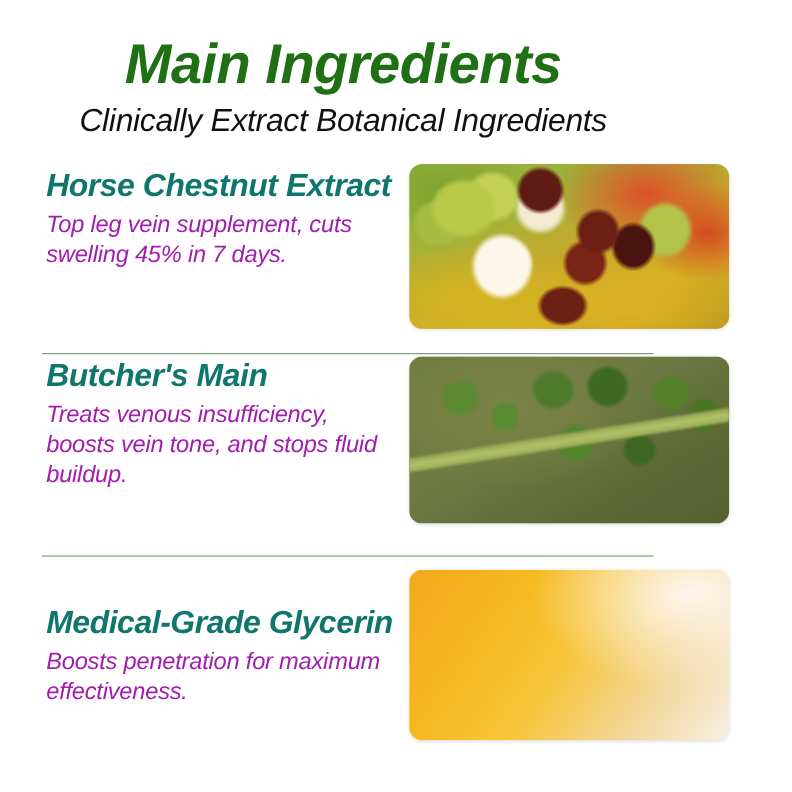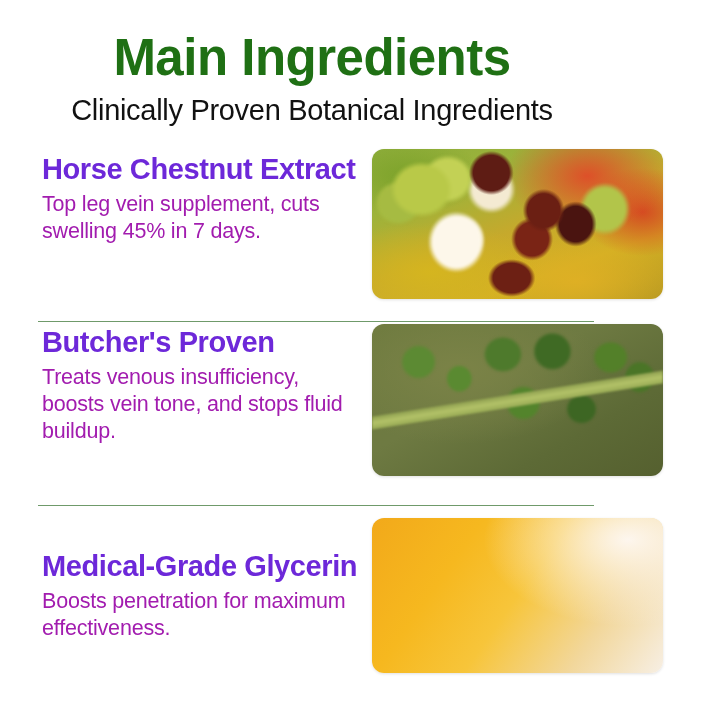--- a/index.html
+++ b/index.html
@@ -17,20 +17,21 @@
     -webkit-font-smoothing: antialiased;
   }
 
   .page {
     position: relative;
     width: 624px;
     height: 720px;
     background: #ffffff;
     display: flex;
     flex-direction: column;
+    font-style: italic;
   }
 
   
   .header {
     padding-top: 30px;
     text-align: center;
   }
 
   .main-title {
     font-size: 51px;
@@ -70,21 +71,21 @@
   .ing-text {
     width: 330px;
     flex: 0 0 330px;
     padding-right: 12px;
     padding-top: 4px;
   }
 
   .ing-title {
     font-size: 29px;
     font-weight: 700;
-    color: #6d28d9;
+    color: #0f766e;
     line-height: 1.12;
     letter-spacing: -0.4px;
   }
 
   .ing-desc {
     margin-top: 5px;
     font-size: 21.5px;
     font-weight: 400;
     color: #a21caf;
     line-height: 1.27;
@@ -231,40 +232,40 @@
     margin: 0 30px 0 38px;
   }
 </style>
 </head>
 <body>
 
 <div class="page">
 
   <header class="header">
     <h1 class="main-title">Main Ingredients</h1>
-    <p class="subtitle">Clinically Proven Botanical Ingredients</p>
+    <p class="subtitle">Clinically Extract Botanical Ingredients</p>
   </header>
 
   <section class="ingredients">
 
     <article class="ingredient ing-1">
       <div class="ing-text">
         <h2 class="ing-title">Horse Chestnut Extract</h2>
         <p class="ing-desc">Top leg vein supplement, cuts swelling 45% in 7 days.</p>
       </div>
       <div class="ing-media">
         <div class="photo photo-chestnut"></div>
       </div>
     </article>
 
     <div class="divider"></div>
 
     <article class="ingredient ing-2">
       <div class="ing-text">
-        <h2 class="ing-title">Butcher's Proven</h2>
+        <h2 class="ing-title">Butcher's Main</h2>
         <p class="ing-desc">Treats venous insufficiency, boosts vein tone, and stops fluid buildup.</p>
       </div>
       <div class="ing-media">
         <div class="photo photo-broom"></div>
       </div>
     </article>
 
     <div class="divider"></div>
 
     <article class="ingredient ing-3">

